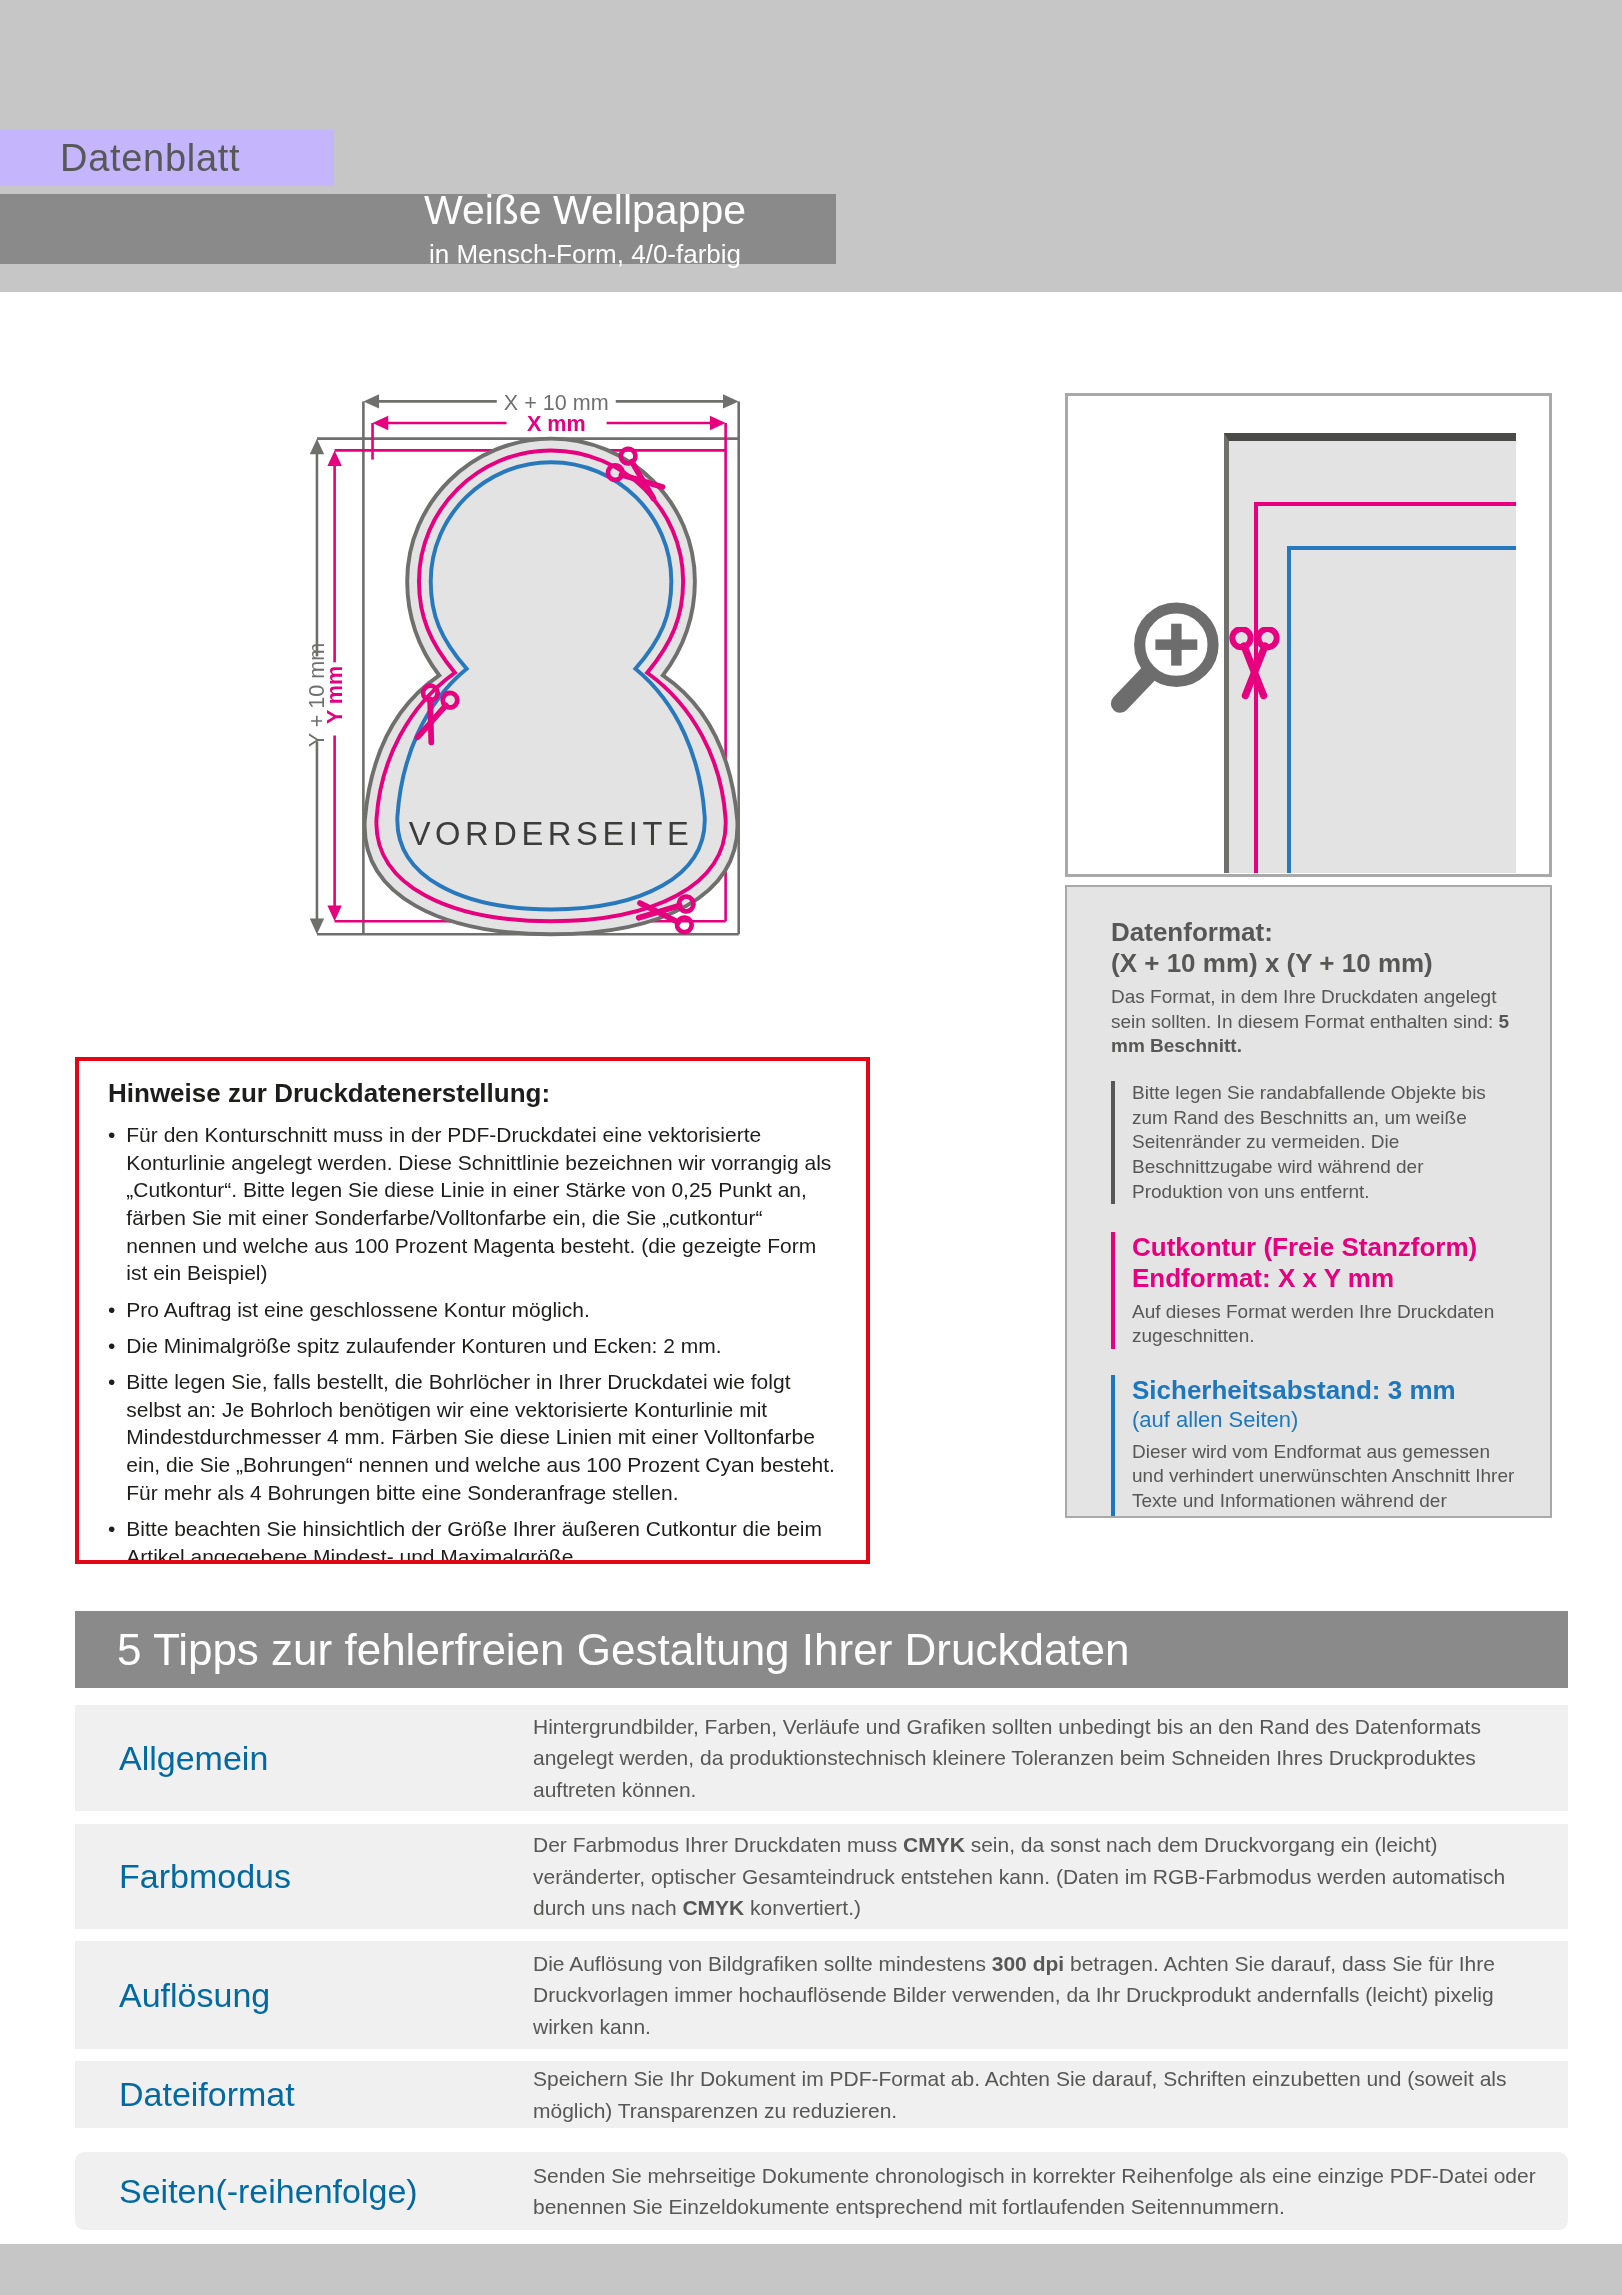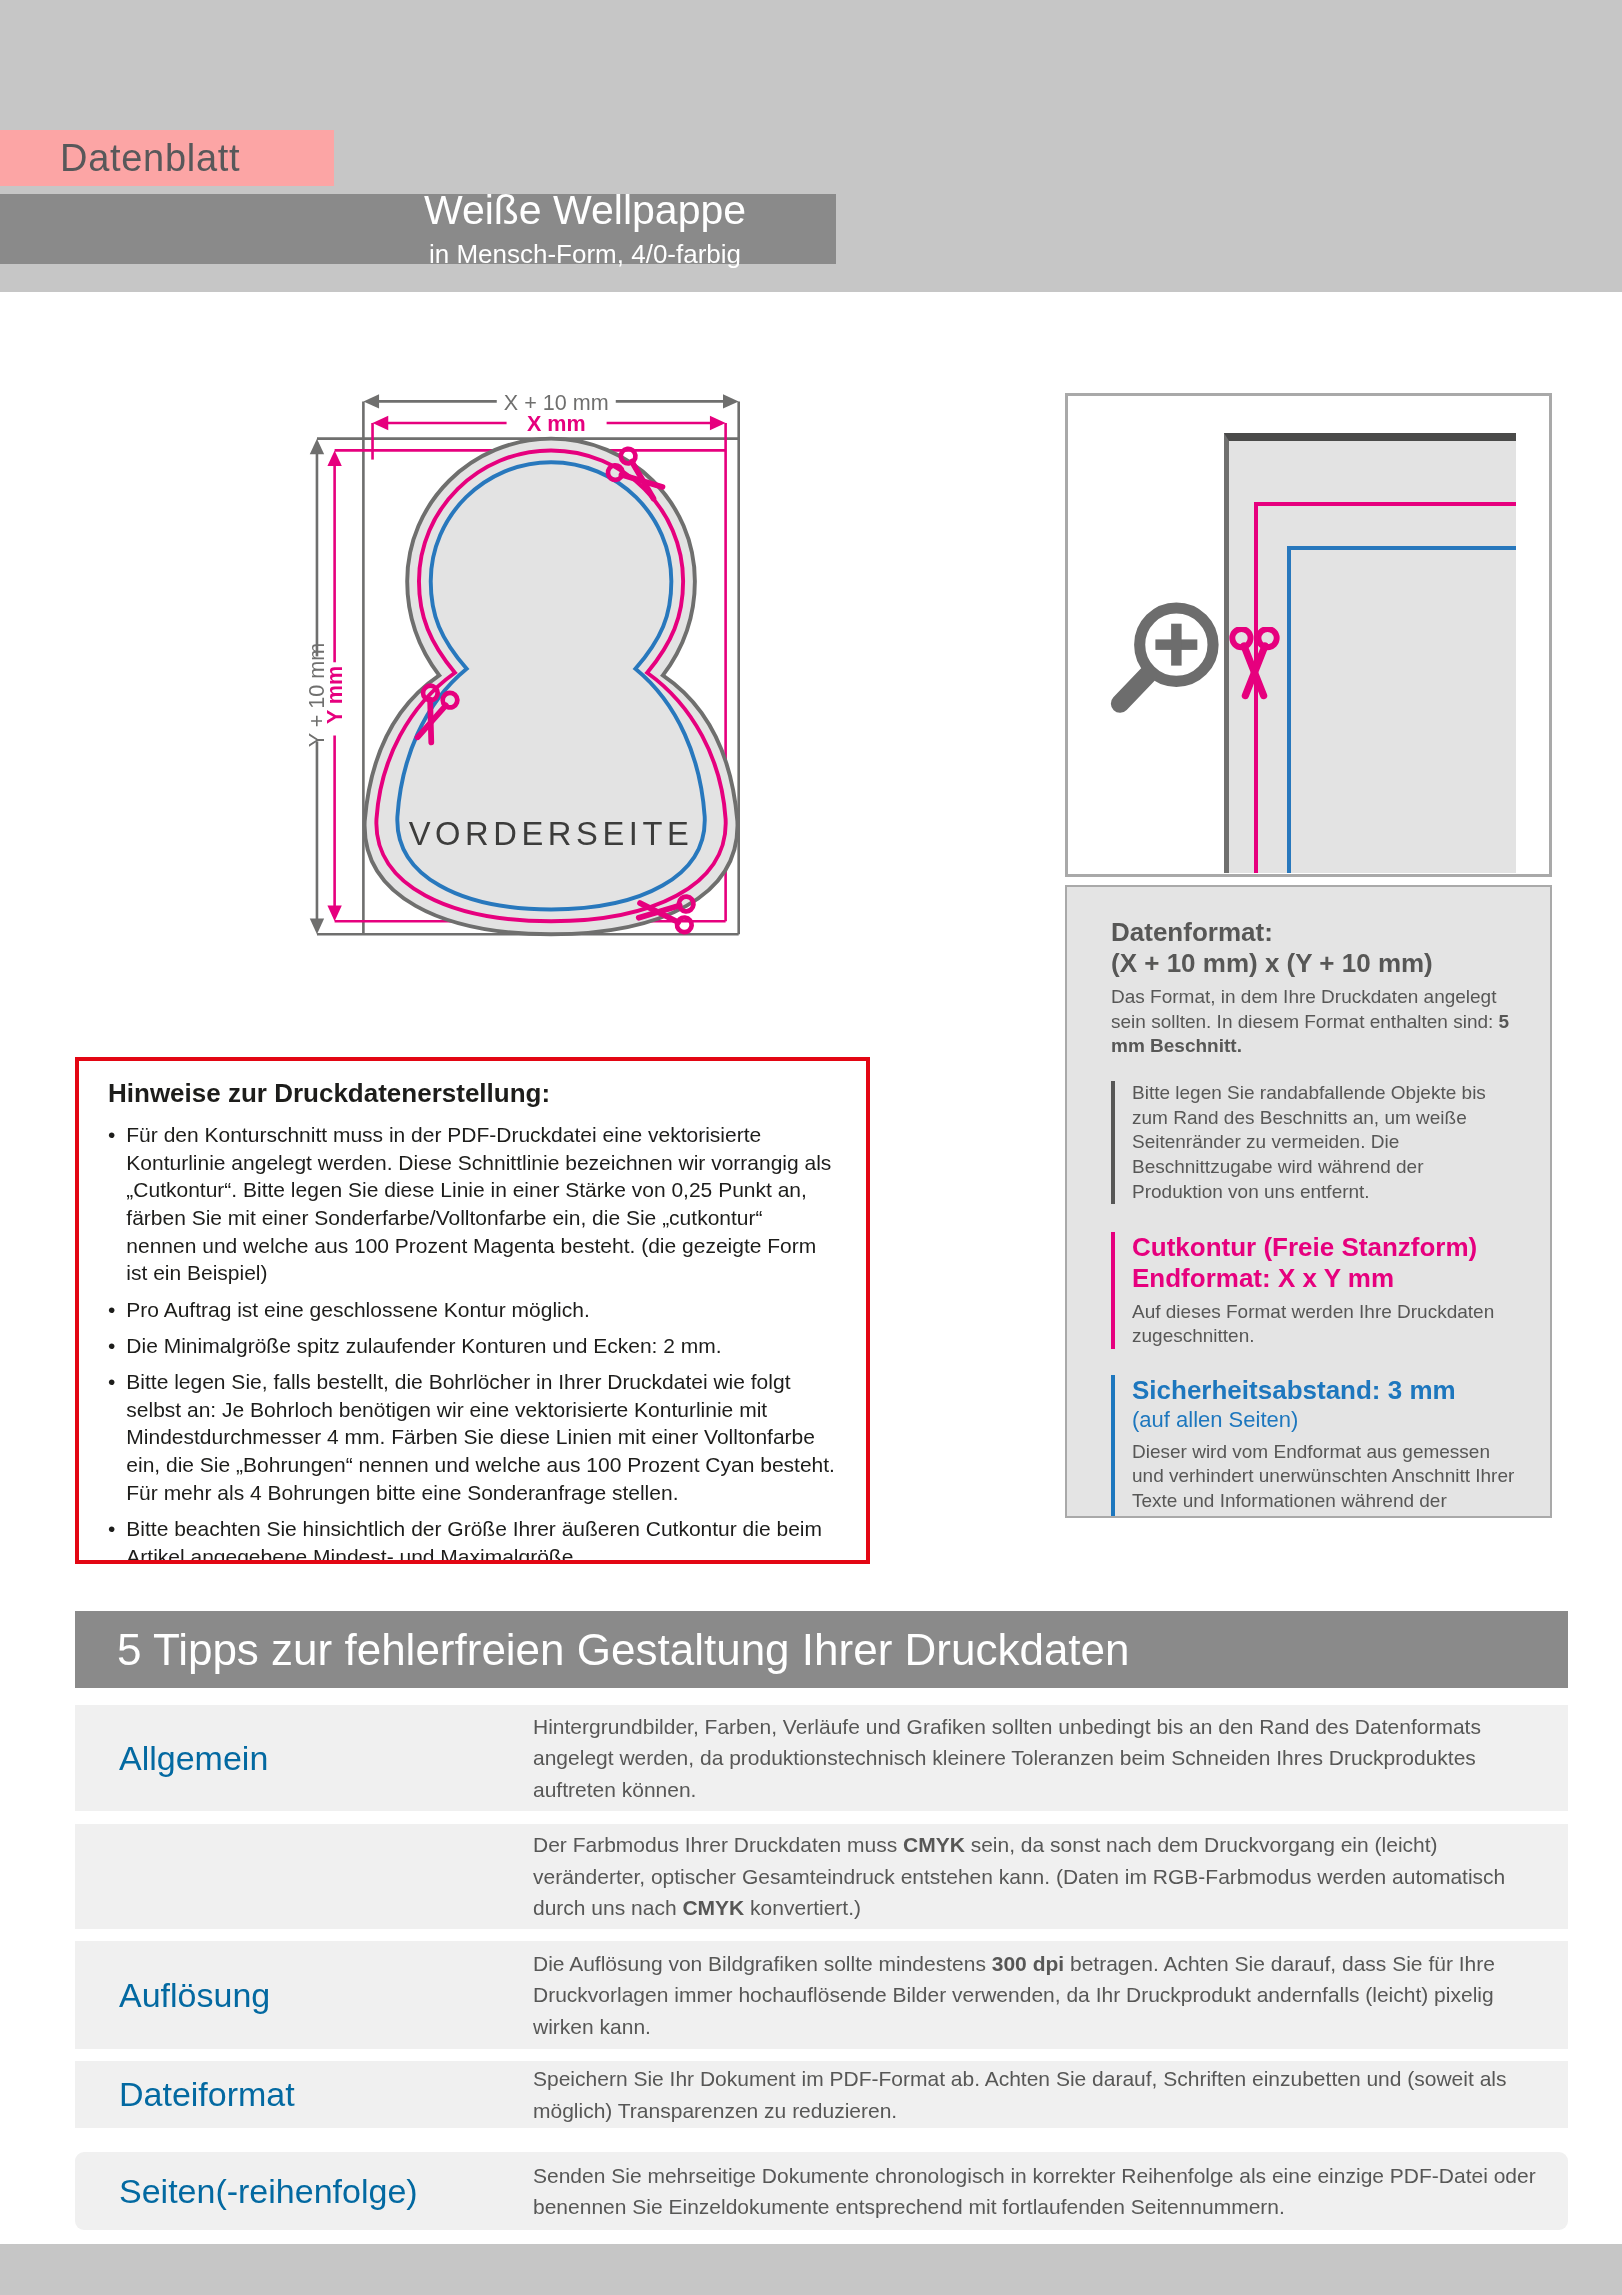--- a/index.html
+++ b/index.html
@@ -5,21 +5,21 @@
   * { margin:0; padding:0; box-sizing:border-box; }
   html,body { background:#ffffff; }
   body {
     width:1623px; height:2295px; position:relative; overflow:hidden;
     font-family:"Liberation Sans", sans-serif; color:#575756;
   }
   .abs { position:absolute; }
 
   
   #header-band { left:0; top:0; width:1623px; height:292px; background:#c6c6c6; }
-  #title-box { left:0; top:130px; width:334px; height:56px; background:#fca5a5;
+  #title-box { left:0; top:130px; width:334px; height:56px; background:#c4b5fd;
                display:flex; align-items:center; padding-left:60px;
                font-size:38px; color:#58585a; letter-spacing:0.7px; }
   #product-banner { left:0; top:194px; width:836px; height:70px; background:#8a8a8a; }
   #product-banner .pb-inner { position:absolute; left:334px; right:0; top:0; bottom:0;
                display:flex; flex-direction:column; justify-content:center; align-items:center; }
   .pb-title { font-size:41px; color:#ffffff; font-weight:500; line-height:1.1; }
   .pb-sub   { font-size:26px; color:#ffffff; font-weight:400; margin-top:5.2px; }
 
   
   #diagram { left:281px; top:363px; width:595px; height:609px; }
@@ -248,20 +248,21 @@
 
 <div id="tips-banner" class="abs">5 Tipps zur fehlerfreien Gestaltung Ihrer Druckdaten</div>
 
 <div id="row-1" class="abs tip-row">
   <div class="row-label">Allgemein</div>
   <div class="row-text">
       <span><span>Hintergrundbilder, Farben, Verläufe und Grafiken sollten unbedingt bis an den Rand des Datenformats angelegt werden, da produktionstechnisch kleinere Toleranzen beim Schneiden Ihres Druckproduktes auftreten können.</span></span>
     </div>
 </div>
 <div id="row-2" class="abs tip-row">
+  <div class="row-label">Farbmodus</div>
   <div class="row-text">
       <span><span>Der Farbmodus Ihrer Druckdaten muss </span><span class="seg-b">CMYK</span><span> sein, da sonst nach dem Druckvorgang ein (leicht) veränderter, optischer Gesamteindruck entstehen kann. (Daten im RGB-Farbmodus werden automatisch durch uns nach </span><span class="seg-b">CMYK</span><span> konvertiert.)</span></span>
     </div>
 </div>
 <div id="row-3" class="abs tip-row">
   <div class="row-label">Auflösung</div>
   <div class="row-text">
       <span><span>Die Auflösung von Bildgrafiken sollte mindestens </span><span class="seg-b">300 dpi</span><span> betragen. Achten Sie darauf, dass Sie für Ihre Druckvorlagen immer hochauflösende Bilder verwenden, da Ihr Druckprodukt andernfalls (leicht) pixelig wirken kann.</span></span>
     </div>
 </div>

